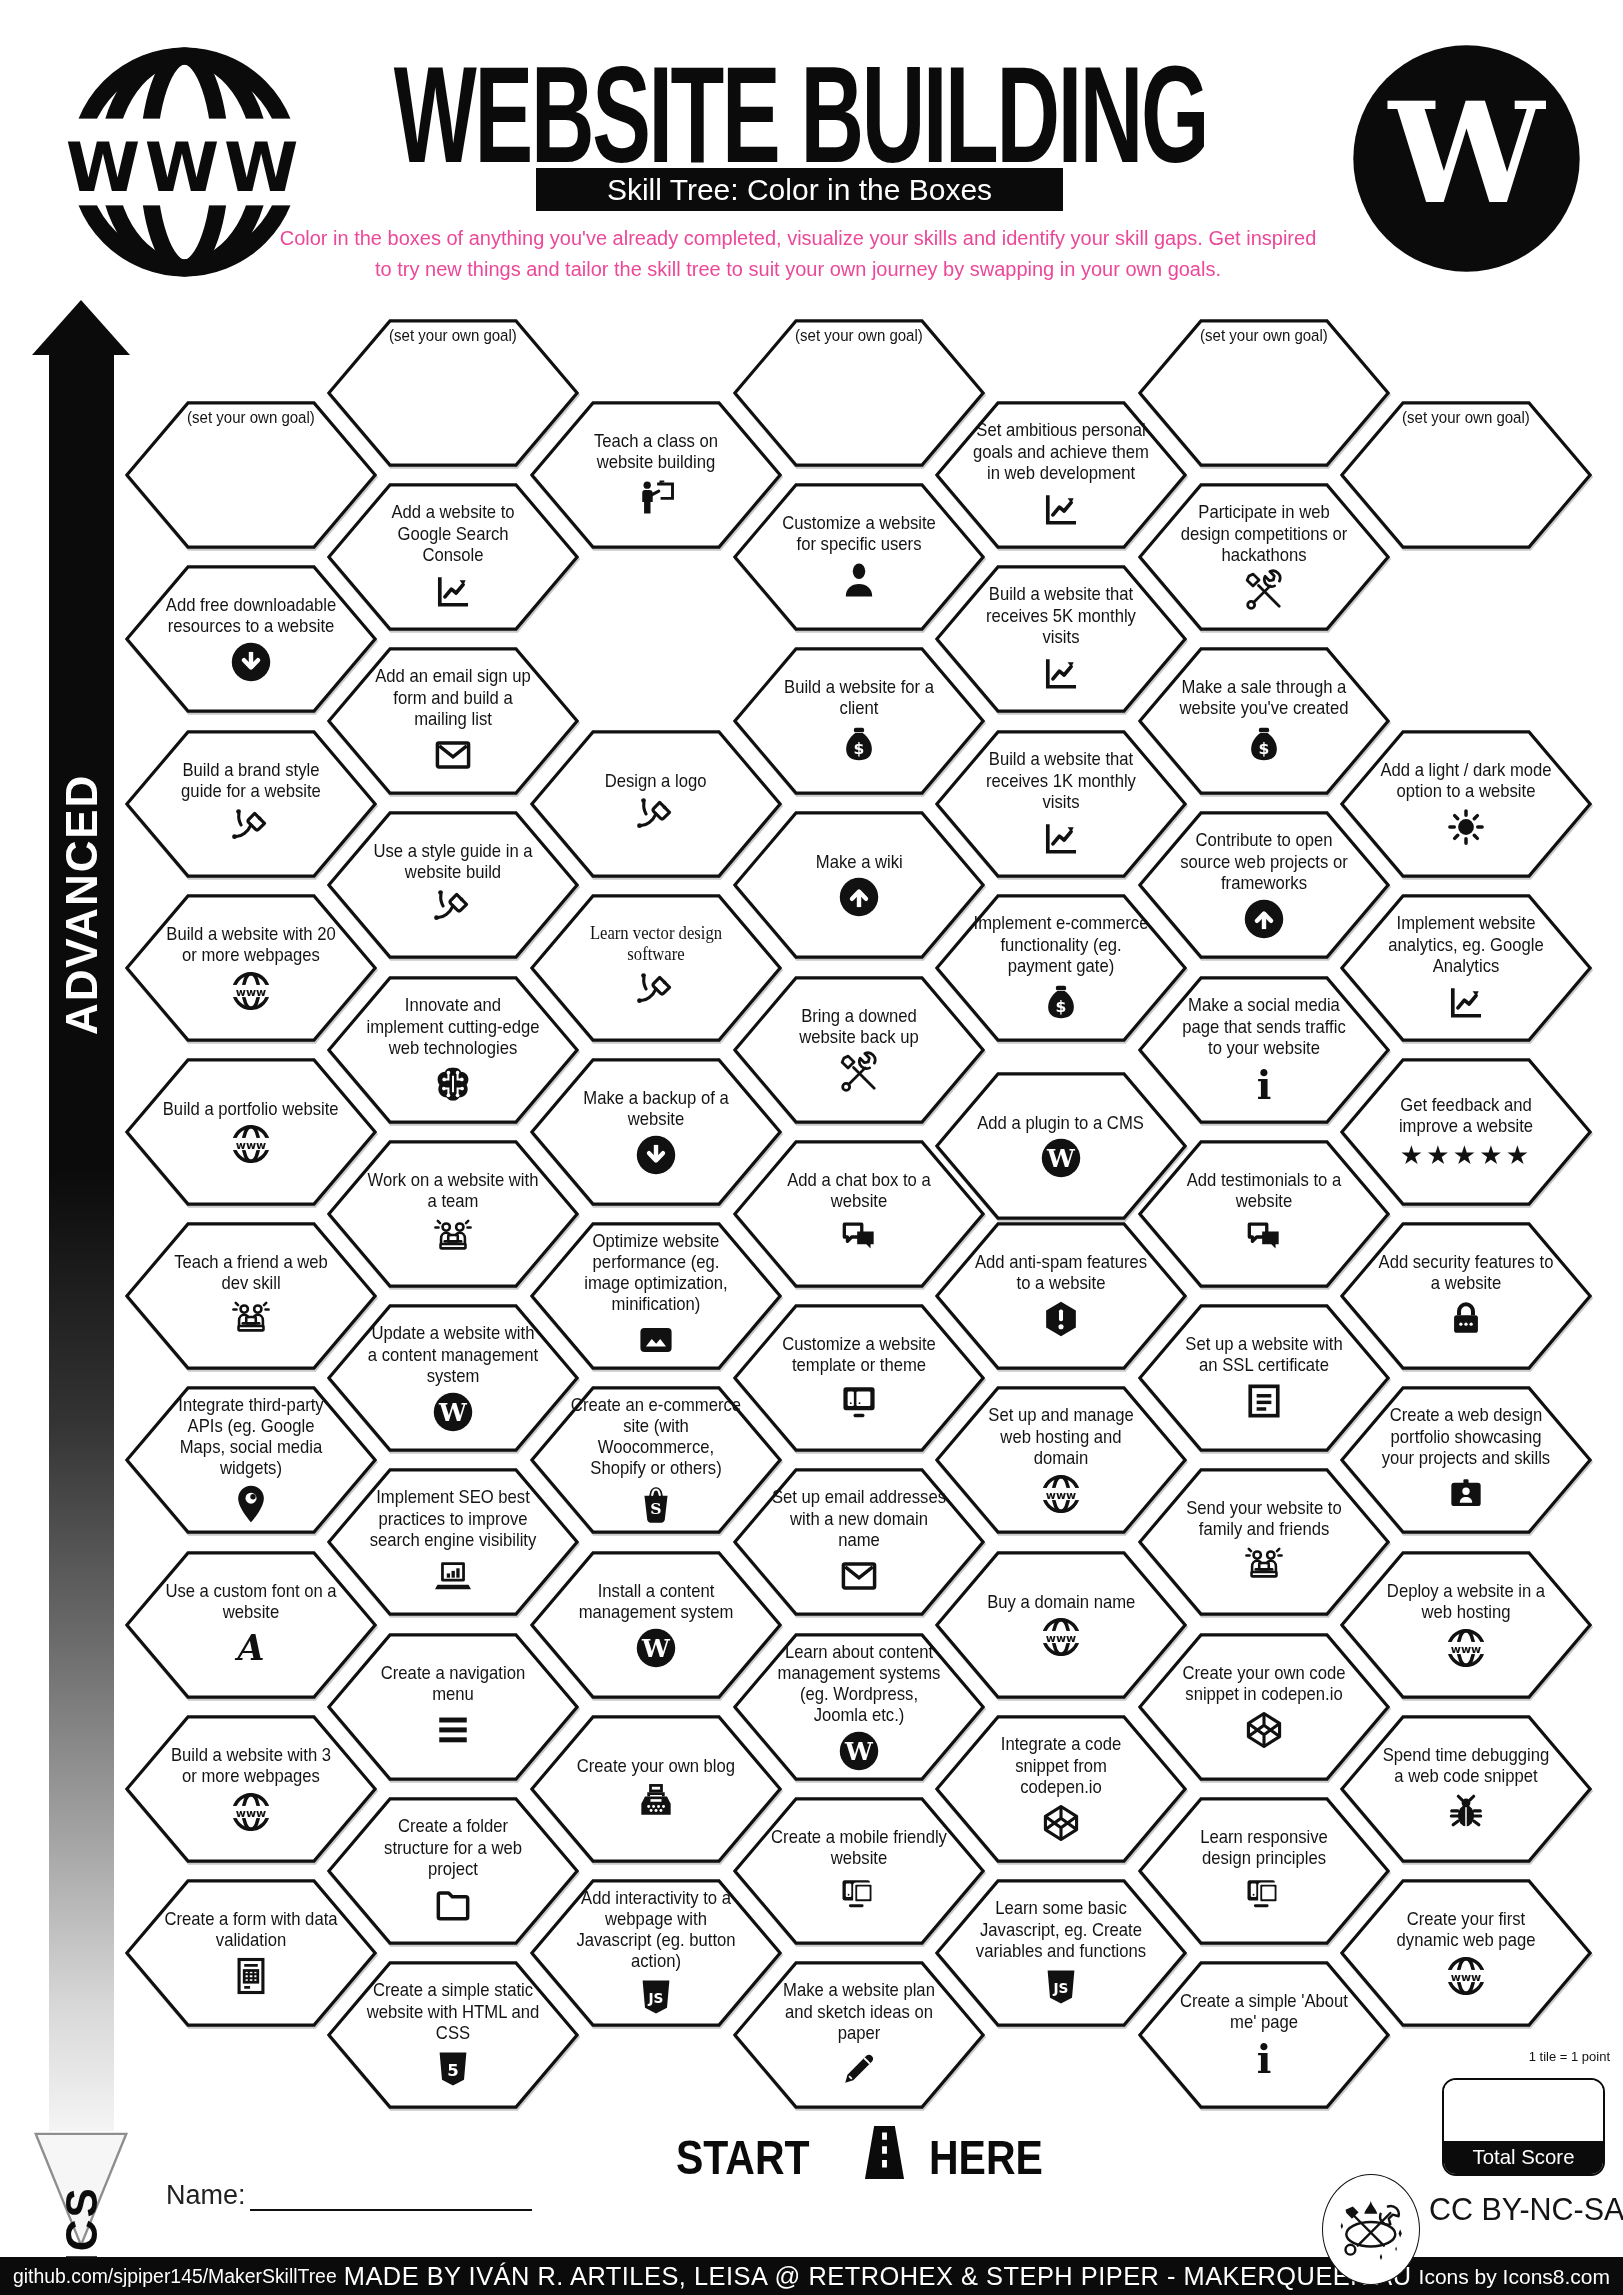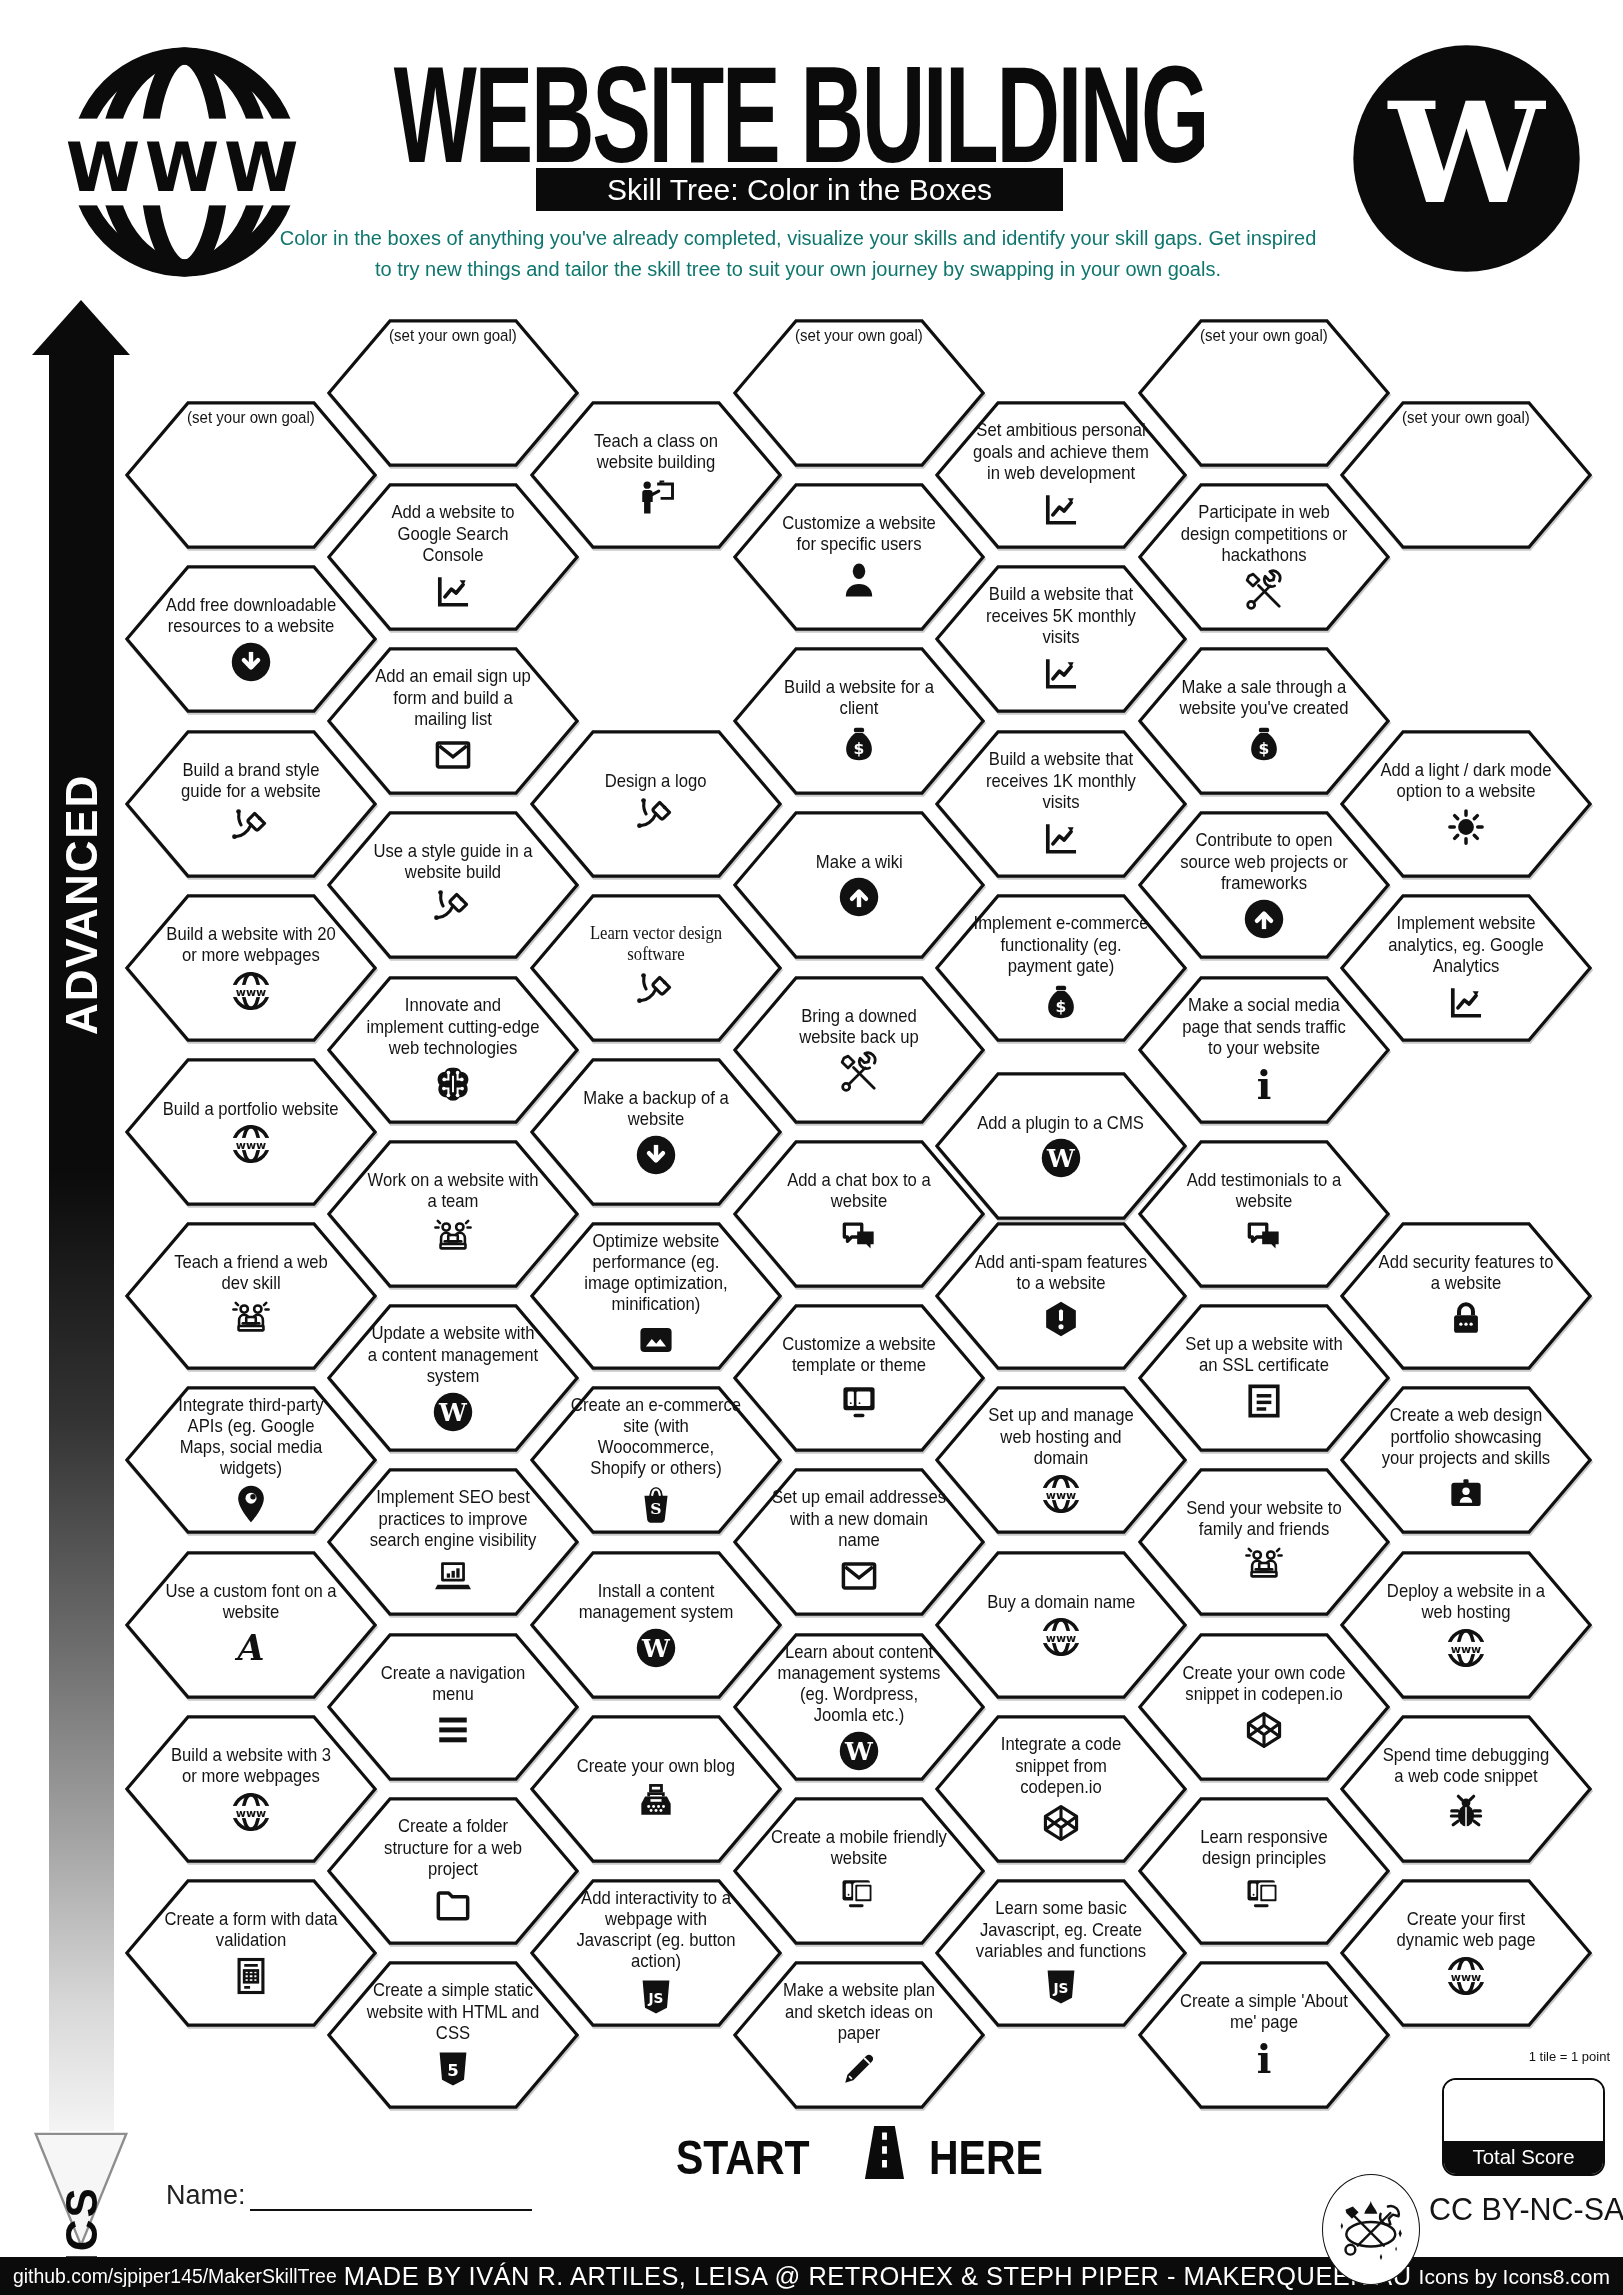--- a/index.html
+++ b/index.html
@@ -7,21 +7,21 @@
        font-family:"Liberation Sans","DejaVu Sans",sans-serif;color:#111;}
   #board{position:absolute;inset:0;}
   
   #www-logo{position:absolute;left:64px;top:37px;width:241px;height:250px;}
   #page-title{position:absolute;left:296px;top:36px;width:1009px;margin:0;
       font-size:106px;font-weight:bold;letter-spacing:-2.8px;text-align:center;
       transform:scale(.83,1.30);transform-origin:center top;white-space:nowrap;color:#0b0b0b;}
   #subtitle-badge{position:absolute;left:536px;top:168px;width:527px;height:43px;
       background:#0b0b0b;color:#fff;display:flex;align-items:center;justify-content:center;
       font-size:30px;letter-spacing:0;}
-  .desc{position:absolute;left:266px;width:1064px;text-align:center;font-size:20px;line-height:1.5;color:#0f766e;}
+  .desc{position:absolute;left:266px;width:1064px;text-align:center;font-size:20px;line-height:1.5;color:#ec4899;}
   #desc1{top:223px;} #desc2{top:254px;}
   #wp-logo{position:absolute;left:1351px;top:43px;width:231px;height:231px;}
   
   #level-arrow{position:absolute;left:32px;top:300px;width:98px;height:1948px;}
   #arrow-head-top{position:absolute;left:0;top:0;width:0;height:0;
       border-left:49px solid transparent;border-right:49px solid transparent;border-bottom:55px solid #0b0b0b;}
   #arrow-shaft{position:absolute;left:16.7px;top:52px;width:65px;height:1779px;
       background:linear-gradient(180deg,#0b0b0b 0%,#0b0b0b 46%,#333 60%,#6e6e6e 73%,#a6a6a6 84%,#d8d8d8 93%,#f4f4f4 100%);}
   #arrow-head-bottom{position:absolute;left:0;top:1831px;width:98px;height:117px;}
   .axis-label{position:absolute;left:16.7px;width:65px;display:flex;align-items:center;justify-content:center;
@@ -1137,20 +1137,29 @@
         <div class="hex-label">Implement website analytics, eg. Google Analytics</div>
         <div class="hex-icon">
           <svg viewBox="0 0 24 24" fill="none" stroke="#111" stroke-width="2">
             <path d="M4.8 4.5v15h15.4"></path>
             <path d="M7.6 15.2l3.5-4.2 2.6 2.1 3.8-4.6" stroke-linecap="round" stroke-linejoin="round"></path>
             <path d="M18.9 6.2l-3.3-.1 2 2.7z" fill="#111" stroke="none"></path>
           </svg>
         </div>
       </div>
     </div>
+    <div class="hex" style="left: 1340px; top: 1058px;">
+      <svg class="hex-shape" viewBox="0 0 200 118" preserveAspectRatio="none">
+        <polygon points="50,1.5 150,1.5 198.5,59 150,116.5 50,116.5 1.5,59"></polygon>
+      </svg>
+      <div class="hex-content">
+        <div class="hex-label">Get feedback and improve a website</div>
+        <div class="hex-icon"><span class="stars">★★★★★</span></div>
+      </div>
+    </div>
     <div class="hex" style="left: 1340px; top: 1222px;">
       <svg class="hex-shape" viewBox="0 0 200 118" preserveAspectRatio="none">
         <polygon points="50,1.5 150,1.5 198.5,59 150,116.5 50,116.5 1.5,59"></polygon>
       </svg>
       <div class="hex-content">
         <div class="hex-label">Add security features to a website</div>
         <div class="hex-icon">
           <svg viewBox="0 0 24 24">
             <path d="M8.2 10V7.8a3.8 3.8 0 017.6 0V10" fill="none" stroke="#111" stroke-width="2.2"></path>
             <rect x="5.5" y="10" width="13" height="9.5" rx="1.4" fill="#111"></rect>

